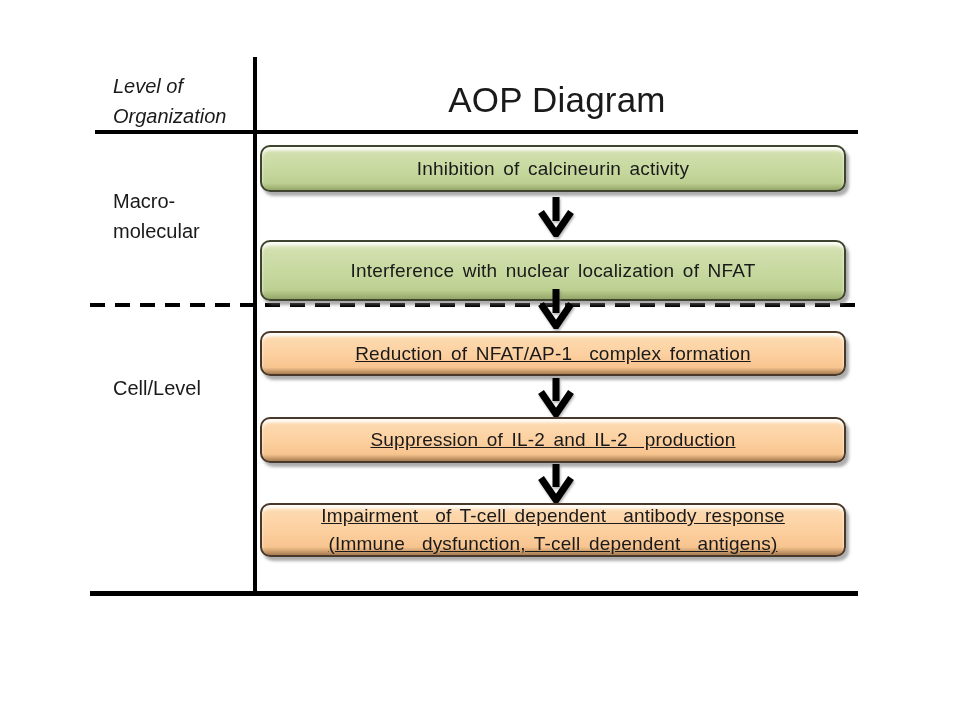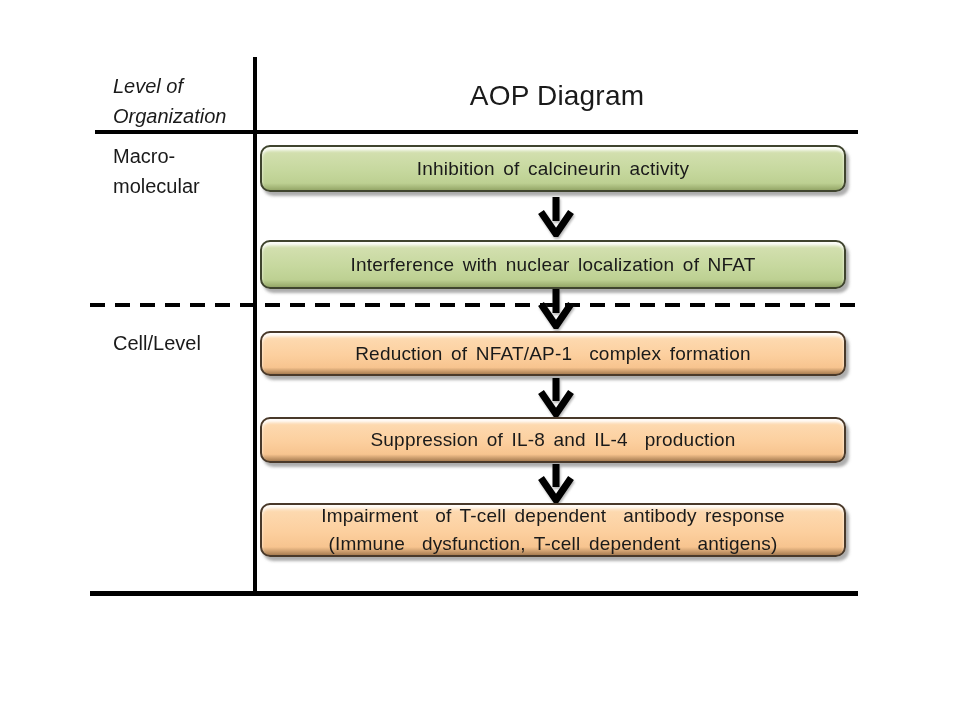--- a/index.html
+++ b/index.html
@@ -15,41 +15,42 @@
     overflow: hidden;
     font-family: "Liberation Sans", sans-serif;
     color: #1a1a1a;
   }
   .title {
     position: absolute;
     left: 258px;
     top: 80px;
     width: 598px;
     text-align: center;
-    font-size: 28px;
+    font-size: 35px;
     letter-spacing: 0.2px;
     white-space: pre-line;
   }
   .axis-header {
     position: absolute;
     left: 113px;
     top: 71px;
     width: 140px;
     font-size: 20px;
     line-height: 30px;
     white-space: pre-line;
     font-style: italic;
   }
   .level-label {
     position: absolute;
     left: 113px;
     width: 140px;
     font-size: 20px;
     line-height: 30px;
     white-space: pre-line;
+    margin-top: 45px;
   }
   .level-macro { top: 141px; }
   .level-cell  { top: 328px; }
 
   .vline {
     position: absolute;
     left: 253px;
     top: 57px;
     width: 4px;
     height: 538px;
@@ -98,20 +99,21 @@
     border-color: #3f442e;
   }
   .node-orange {
     background: linear-gradient(to bottom,
       #fdeedd 0%, #fdd9af 14%, #fccf9e 55%, #f8c democrat 84%, #a87d52 100%);
     border-color: #49392a;
   }
   .node-orange {
     background: linear-gradient(to bottom,
       #fdeedd 0%, #fdd9af 14%, #fccf9e 55%, #f7c48f 84%, #a87d52 100%);
+    text-decoration: underline;
   }
   .node-label {
     font-size: 19px;
     text-align: center;
     word-spacing: 3px;
     letter-spacing: 0.2px;
     white-space: pre-wrap;
     line-height: 28px;
     padding: 0 10px;
   }
@@ -146,40 +148,40 @@
 
   <div class="node node-green" style="top:145px;height:47px">
     <span class="node-label">Inhibition of calcineurin activity</span>
   </div>
 
   <svg class="arrow" style="top:196px" width="40" height="41" viewBox="0 0 40 41">
     <line x1="20" y1="1" x2="20" y2="25"></line>
     <path d="M5 16 L20 38 L35 16"></path>
   </svg>
 
-  <div class="node node-green" style="top:240px;height:49px">
+  <div class="node node-green" style="top:240px;height:61px">
     <span class="node-label">Interference with nuclear localization of NFAT</span>
   </div>
 
   <svg class="arrow" style="top:288px" width="40" height="41" viewBox="0 0 40 41">
     <line x1="20" y1="1" x2="20" y2="25"></line>
     <path d="M5 16 L20 38 L35 16"></path>
   </svg>
 
   <div class="node node-orange" style="top:331px;height:45px">
     <span class="node-label">Reduction of NFAT/AP-1  complex formation</span>
   </div>
 
   <svg class="arrow" style="top:377px" width="40" height="40" viewBox="0 0 40 40">
     <line x1="20" y1="1" x2="20" y2="24"></line>
     <path d="M5 15 L20 37 L35 15"></path>
   </svg>
 
   <div class="node node-orange" style="top:417px;height:46px">
-    <span class="node-label">Suppression of IL-8 and IL-4  production</span>
+    <span class="node-label">Suppression of IL-2 and IL-2  production</span>
   </div>
 
   <svg class="arrow" style="top:463px" width="40" height="40" viewBox="0 0 40 40">
     <line x1="20" y1="1" x2="20" y2="24"></line>
     <path d="M5 15 L20 37 L35 15"></path>
   </svg>
 
   <div class="node node-orange" style="top:503px;height:54px">
     <span class="node-label">Impairment  of T-cell dependent  antibody response
 (Immune  dysfunction, T-cell dependent  antigens)</span>

